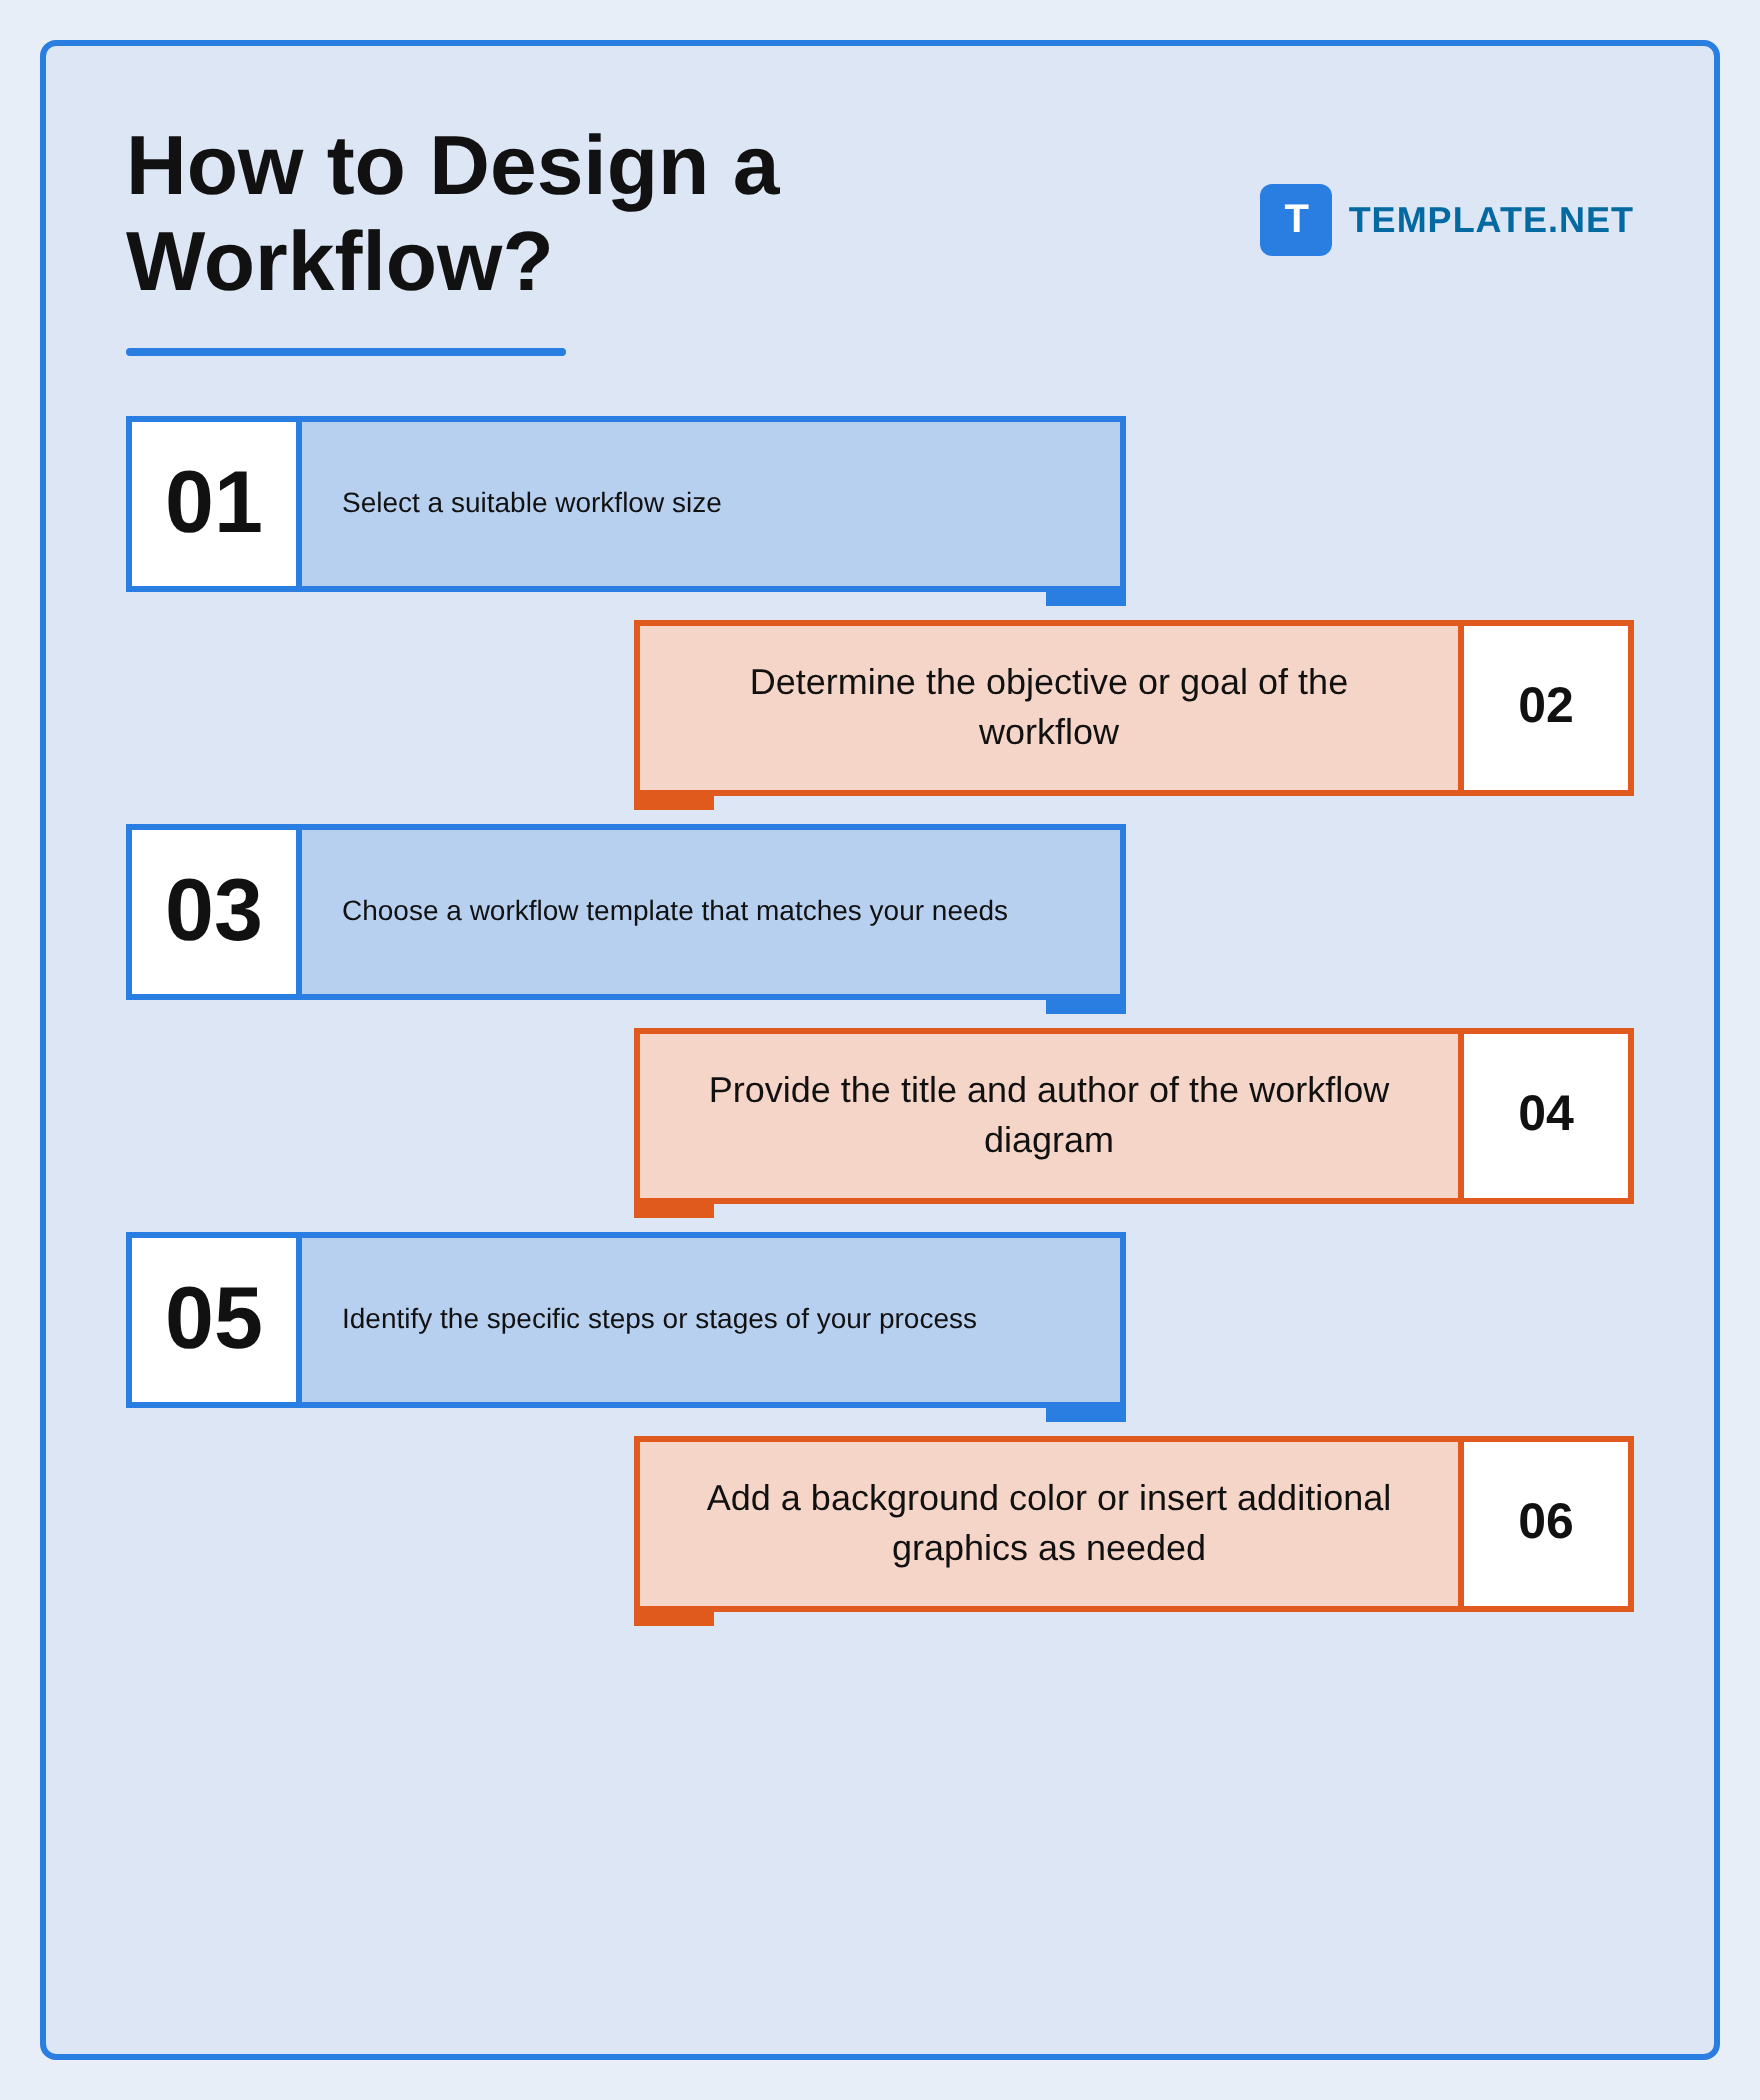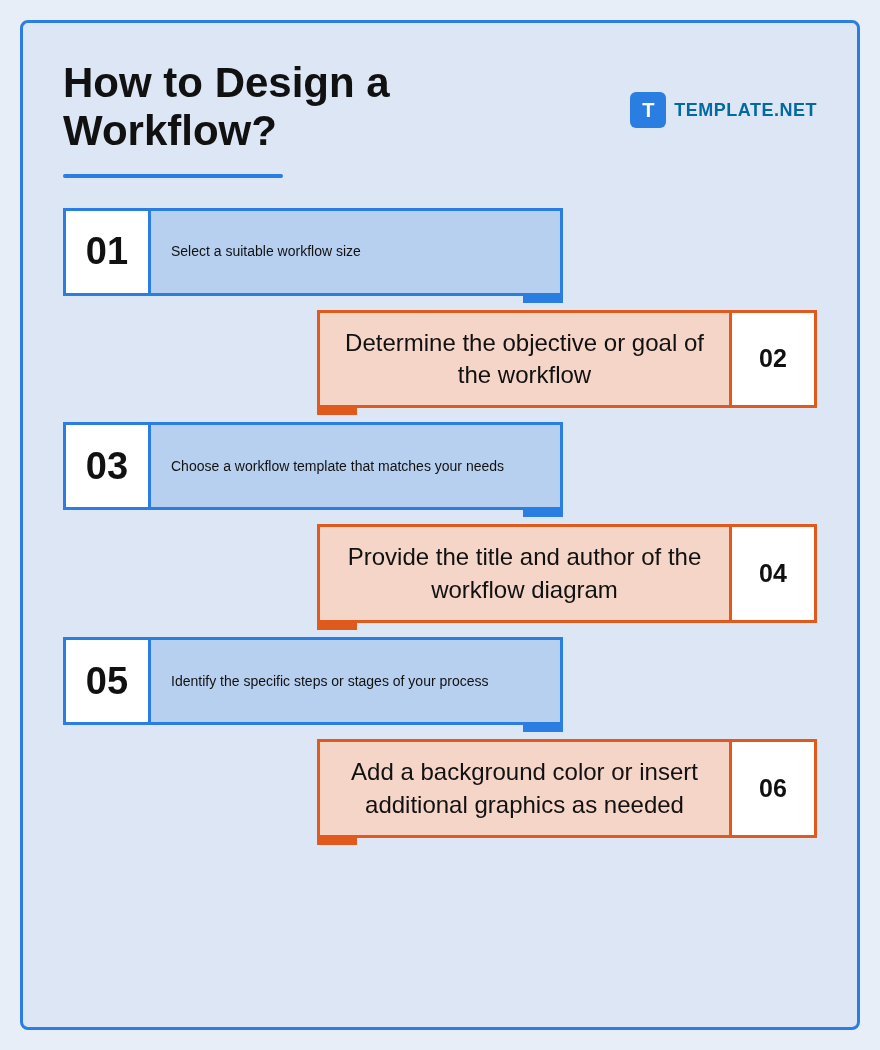--- a/index.html
+++ b/index.html
@@ -80,21 +80,21 @@
       position: relative;
     }
     .step-num-blue {
       background: white;
       border: 3px solid #2a7de1;
       width: 88px;
       min-height: 88px;
       display: flex;
       align-items: center;
       justify-content: center;
-      font-size: 38px;
+      font-size: 44px;
       font-weight: 900;
       color: #111;
       flex-shrink: 0;
       z-index: 2;
     }
     .step-text-blue {
       background: #b8d0f0;
       border: 3px solid #2a7de1;
       border-left: none;
       flex: 1;
@@ -127,21 +127,21 @@
     }
     .step-text-orange {
       background: #f5d5c8;
       border: 3px solid #e05a1e;
       border-right: none;
       flex: 1;
       display: flex;
       align-items: center;
       justify-content: flex-end;
       padding: 14px 20px;
-      font-size: 24px;
+      font-size: 18px;
       font-weight: 500;
       color: #111;
       line-height: 1.35;
       text-align: center;
       position: relative;
     }
     
     .step-text-orange::after {
       content: '';
       position: absolute;

